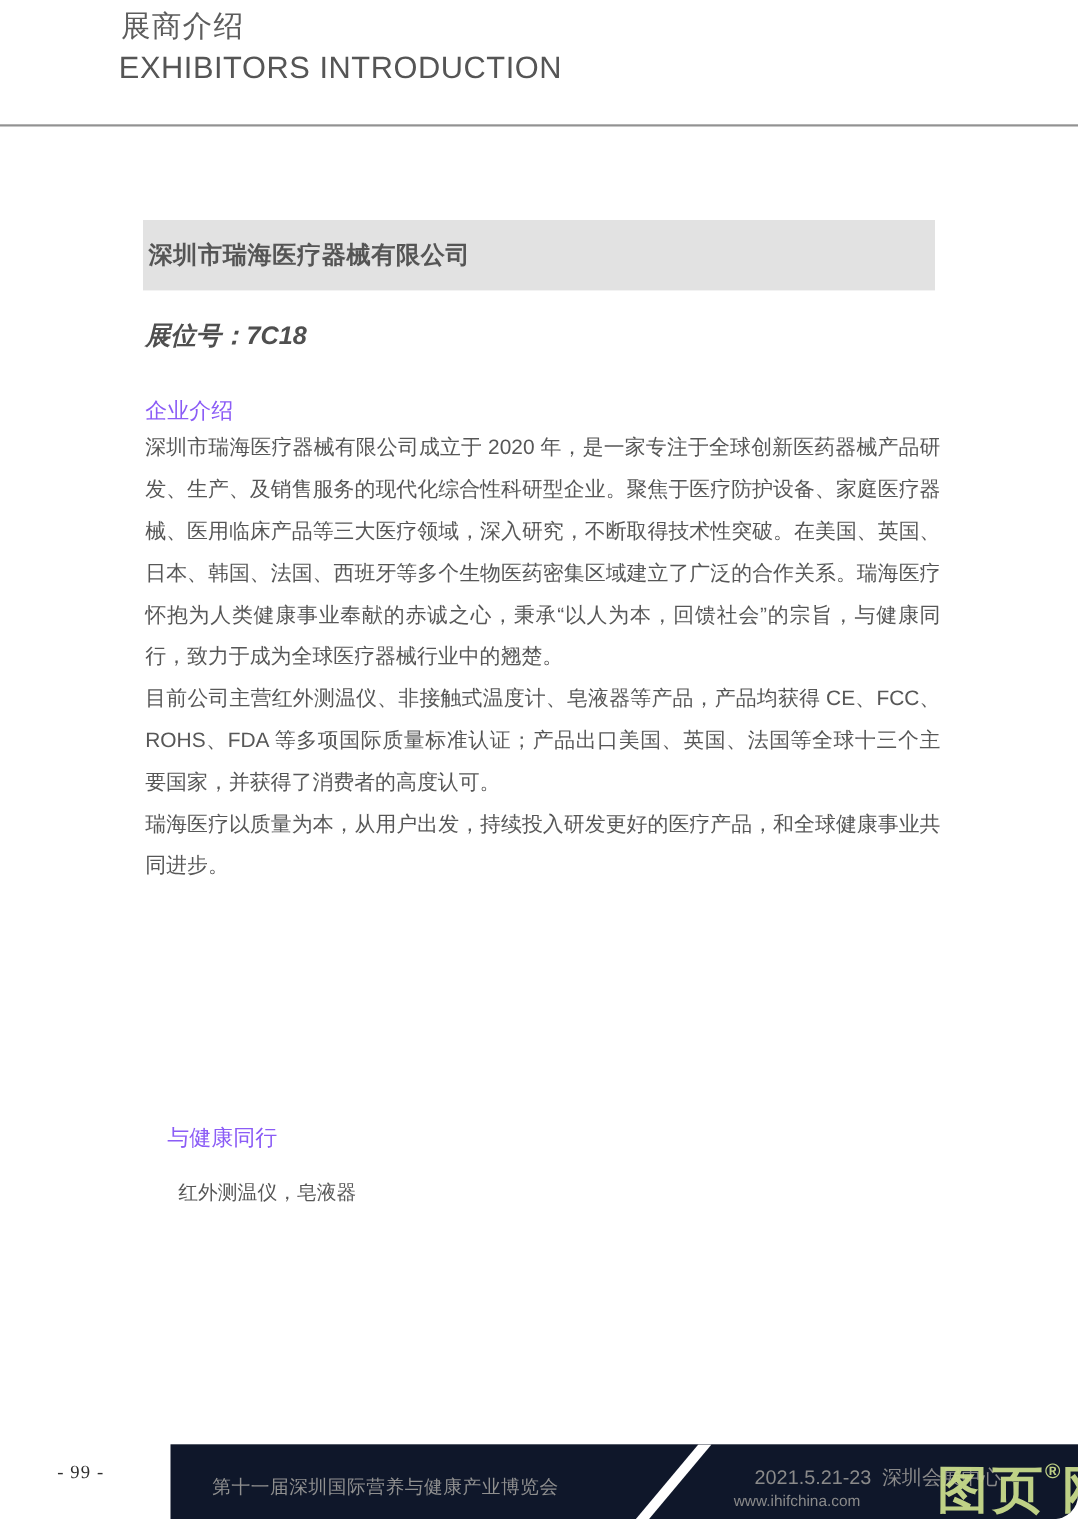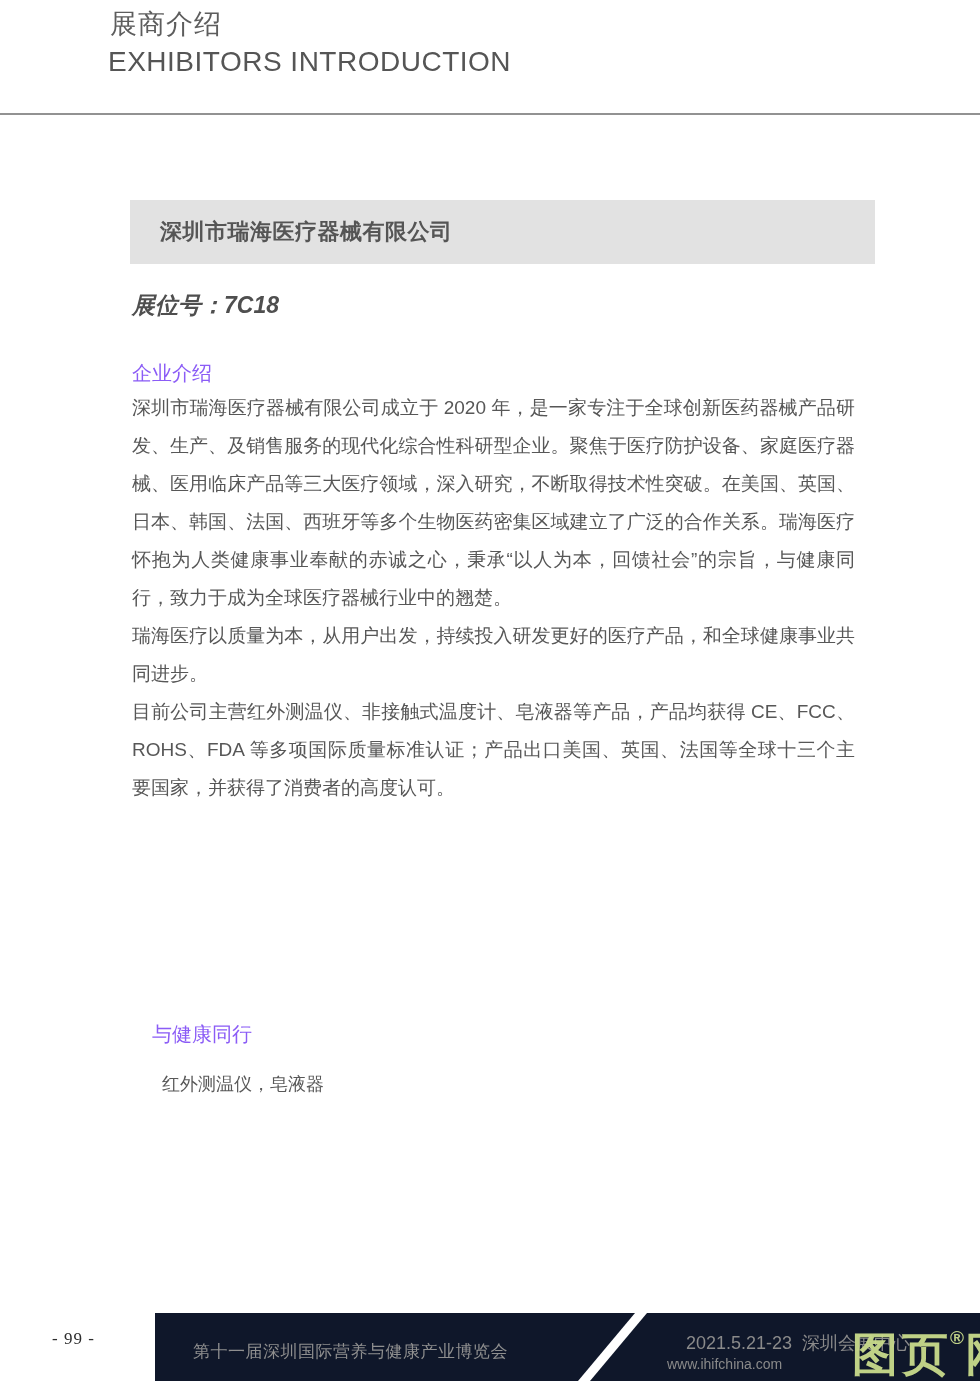--- a/index.html
+++ b/index.html
@@ -3,41 +3,42 @@
 <meta charset="utf-8">
 <style>
   html, body { margin: 0; padding: 0; background: #ffffff; }
   #page {
     position: relative;
     width: 980px;
     height: 1381px;
     background: #ffffff;
     overflow: hidden;
     font-family: "Liberation Sans", "DejaVu Sans", sans-serif;
+    border-radius: 22px;
   }
   
   .hdr-zh {
     position: absolute; left: 110px; top: 6px;
     font-size: 27px; color: #5d5d5d; letter-spacing: 1px;
   }
   .hdr-en {
     position: absolute; left: 108px; top: 46px;
     font-size: 28px; color: #555555; letter-spacing: 0.5px;
   }
   .hdr-rule {
     position: absolute; left: 0; top: 113px;
     width: 980px; height: 0;
     border-top: 2px solid #929292;
   }
   
   .company-bar {
     position: absolute; left: 130px; top: 200px;
     width: 720px; height: 64px;
     background: #e2e2e2;
-    display: flex; align-items: center; padding-left: 25px;
+    display: flex; align-items: center;
   }
   .company-bar .name {
     font-size: 22px; font-weight: bold; color: #555555;
     padding-left: 5px; letter-spacing: 0.5px;
   }
   .booth {
     position: absolute; left: 132px; top: 290px;
     font-size: 23px; font-weight: bold; color: #4f4f4f; font-style: italic;
   }
   
@@ -109,22 +110,22 @@
 
   <div class="company-bar">
     <span class="name">深圳市瑞海医疗器械有限公司</span>
   </div>
 
   <div class="booth">展位号：7C18</div>
 
   <div id="company-intro-heading" class="sec-heading">企业介绍</div>
   <div class="intro-body">
     <p>深圳市瑞海医疗器械有限公司成立于 2020 年，是一家专注于全球创新医药器械产品研发、生产、及销售服务的现代化综合性科研型企业。聚焦于医疗防护设备、家庭医疗器械、医用临床产品等三大医疗领域，深入研究，不断取得技术性突破。在美国、英国、日本、韩国、法国、西班牙等多个生物医药密集区域建立了广泛的合作关系。瑞海医疗怀抱为人类健康事业奉献的赤诚之心，秉承“以人为本，回馈社会”的宗旨，与健康同行，致力于成为全球医疗器械行业中的翘楚。</p>
+    <p>目前公司主营红外测温仪、非接触式温度计、皂液器等产品，产品均获得 CE、FCC、ROHS、FDA 等多项国际质量标准认证；产品出口美国、英国、法国等全球十三个主要国家，并获得了消费者的高度认可。</p>
     <p>瑞海医疗以质量为本，从用户出发，持续投入研发更好的医疗产品，和全球健康事业共同进步。</p>
-    <p>目前公司主营红外测温仪、非接触式温度计、皂液器等产品，产品均获得 CE、FCC、ROHS、FDA 等多项国际质量标准认证；产品出口美国、英国、法国等全球十三个主要国家，并获得了消费者的高度认可。</p>
   </div>
 
   <div id="product-intro-heading" class="sec-heading">与健康同行</div>
   <div id="product-list">红外测温仪，皂液器</div>
 
   <div class="page-num">- 99 -</div>
 
   <div class="footer-band">
     <div class="footer-slash"></div>
     <div class="footer-event">第十一届深圳国际营养与健康产业博览会</div>

